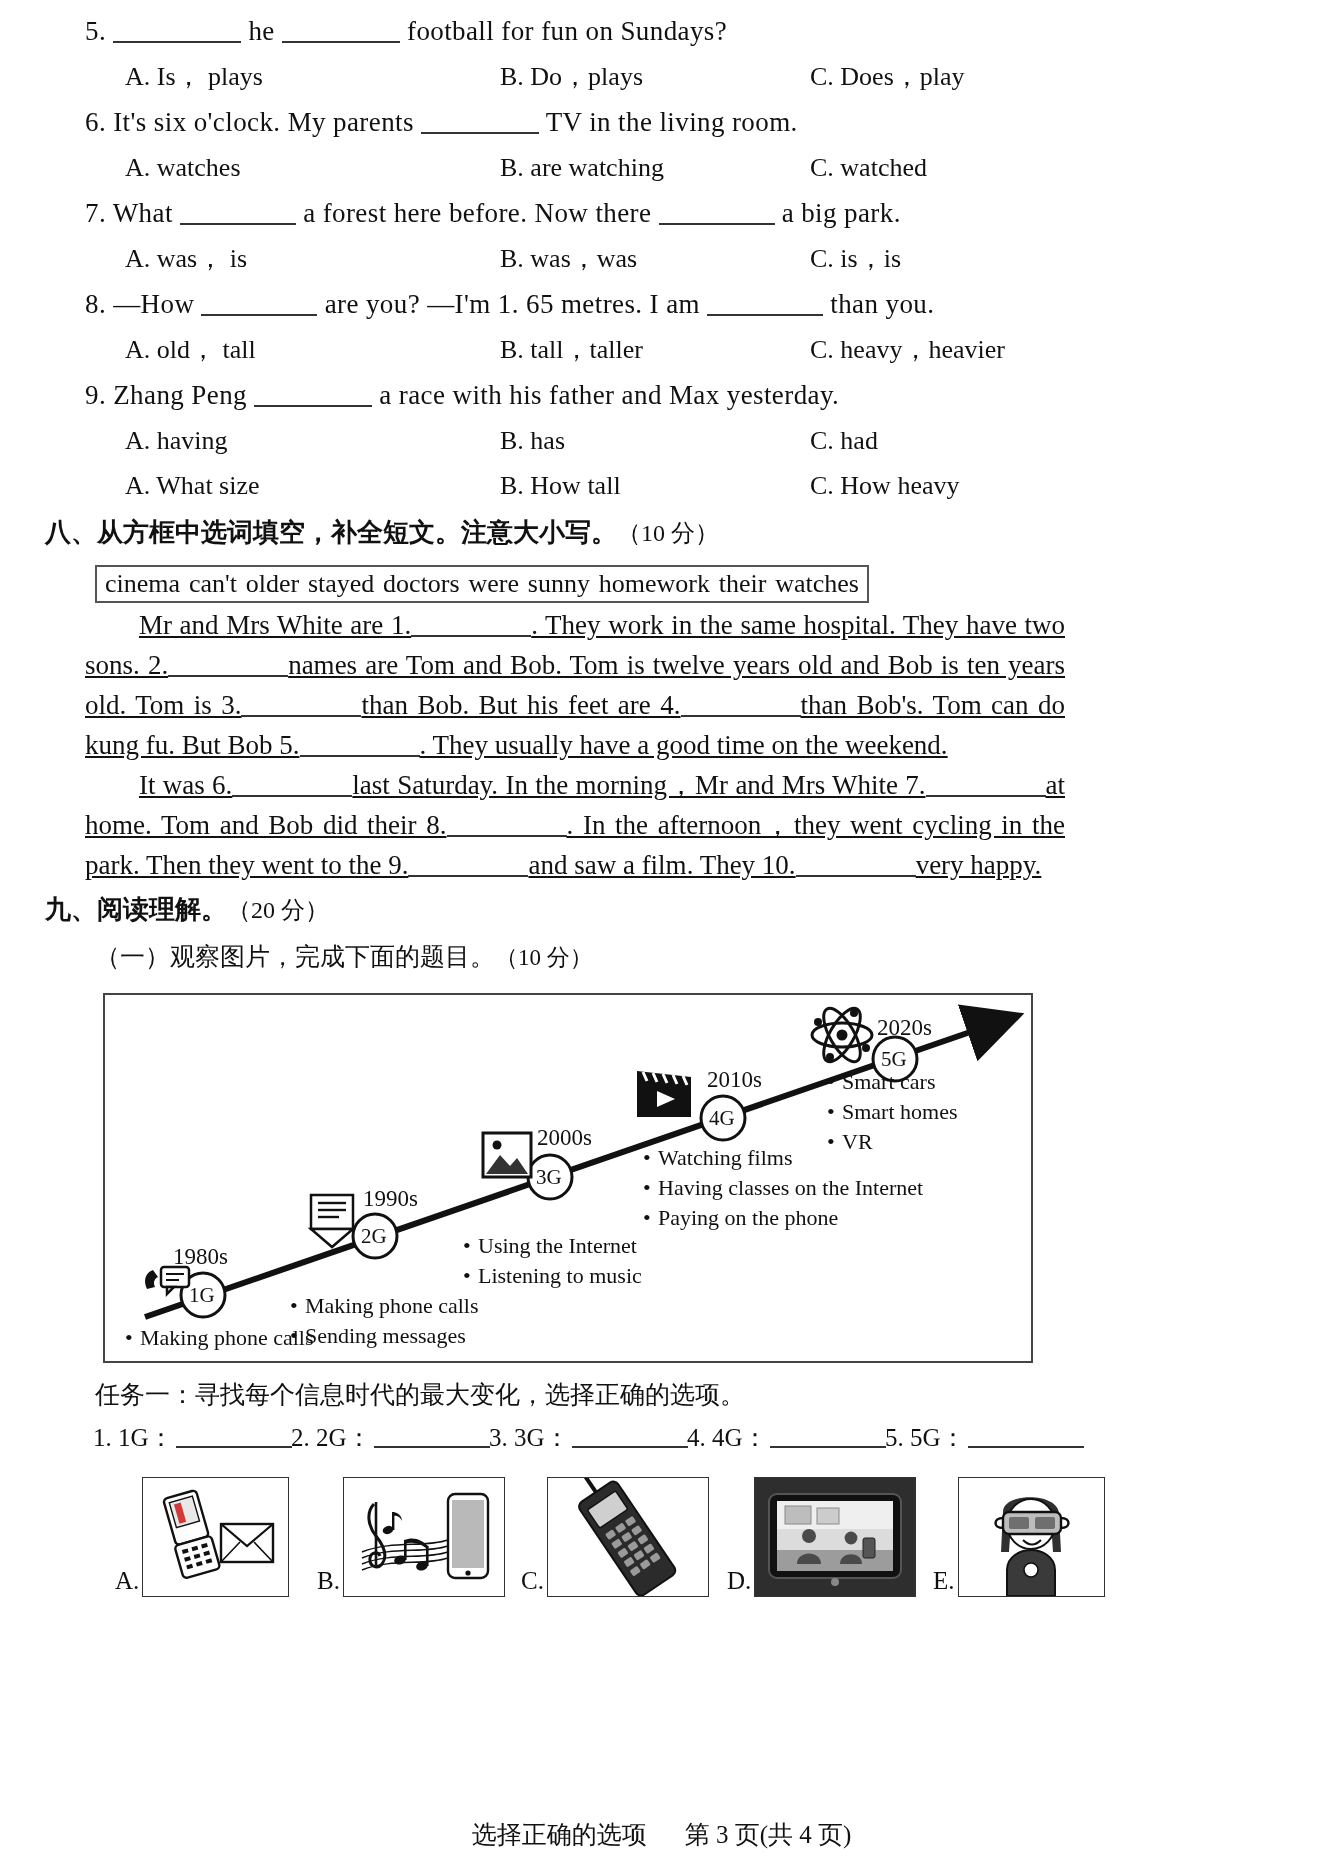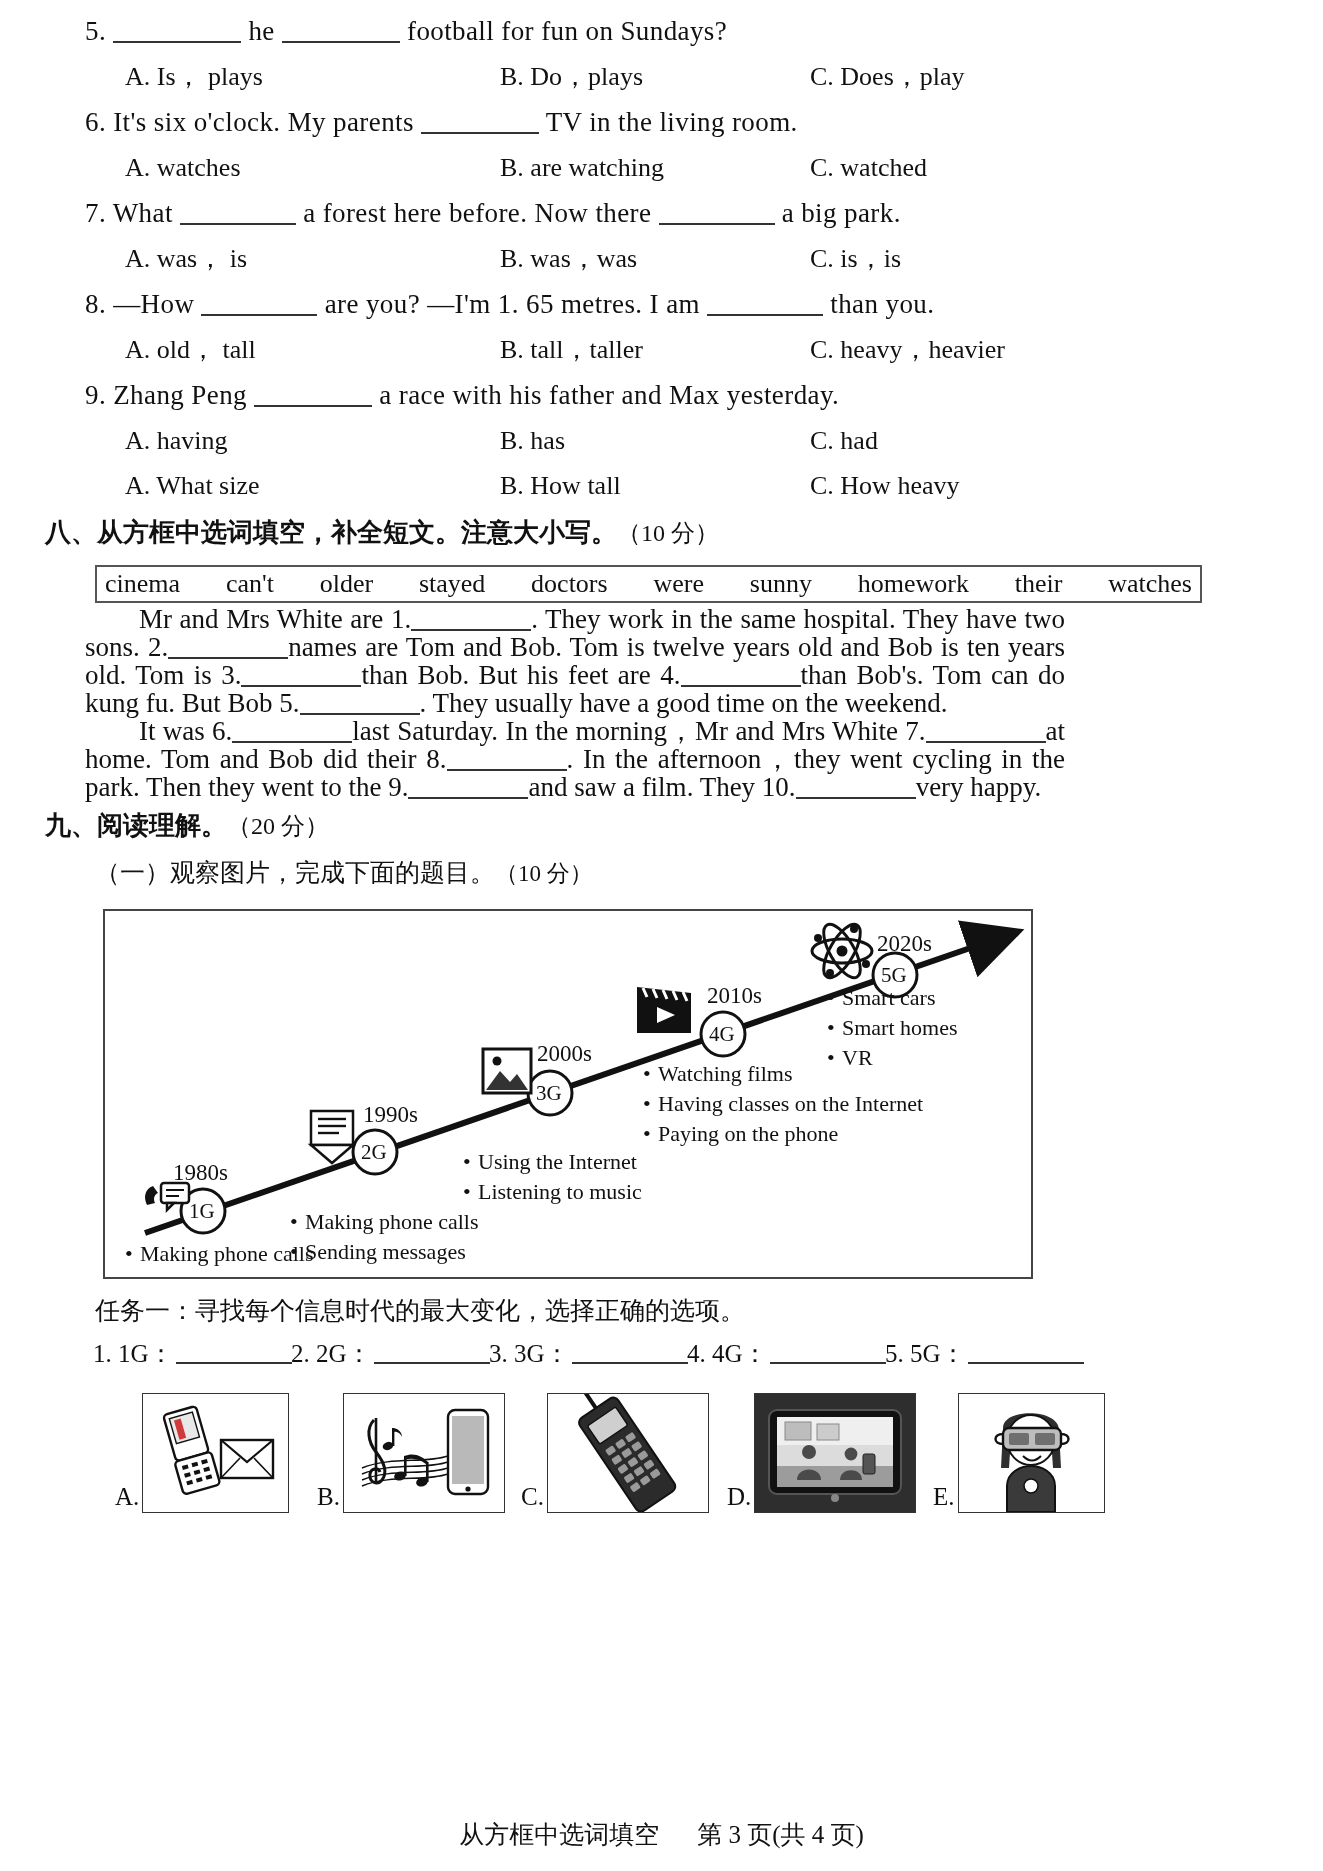--- a/index.html
+++ b/index.html
@@ -81,38 +81,39 @@
   }
   .sub-head .pts {
     font-family: "Liberation Serif", serif;
     font-size: 23px;
   }
 
   
   .wordbank {
     margin: 8px 0 2px 10px;
     border: 2px solid #555;
-    width: 1107px;
+    width: 774px;
     height: 38px;
     display: flex;
     align-items: center;
     justify-content: space-between;
     padding: 0 8px;
     box-sizing: border-box;
     font-size: 26px;
   }
   .wordbank span { white-space: nowrap; }
 
   
   .passage {
     font-size: 27px;
-    line-height: 28px;
+    line-height: 40px;
     text-align: justify;
     width: 980px;
     margin-left: 0;
+    text-decoration: underline;
   }
   .passage p {
     margin: 0;
     text-indent: 54px;
     text-align: justify;
     text-justify: inter-word;
   }
   .pblank {
     display: inline-block;
     border-bottom: 2px solid #333;
@@ -579,17 +580,17 @@
 
           <path d="M48,118 L48,92 C48,78 62,72 72,72 C82,72 96,78 96,92 L96,118 Z" fill="#3a3a3a" stroke="#111" stroke-width="2"></path>
           <circle cx="72" cy="92" r="7" fill="#fff" stroke="#111" stroke-width="1.6"></circle>
         </svg>
       </div>
     </div>
   </div>
  </div>
 
  <div class="footer">
-   <span>从方框中选词填空</span>
+   <span>选择正确的选项</span>
    <span style="display:inline-block;width:22px"></span>
    <span class="pg">第 3 页(共 4 页)</span>
  </div>
 </div>
 
 </body></html>

